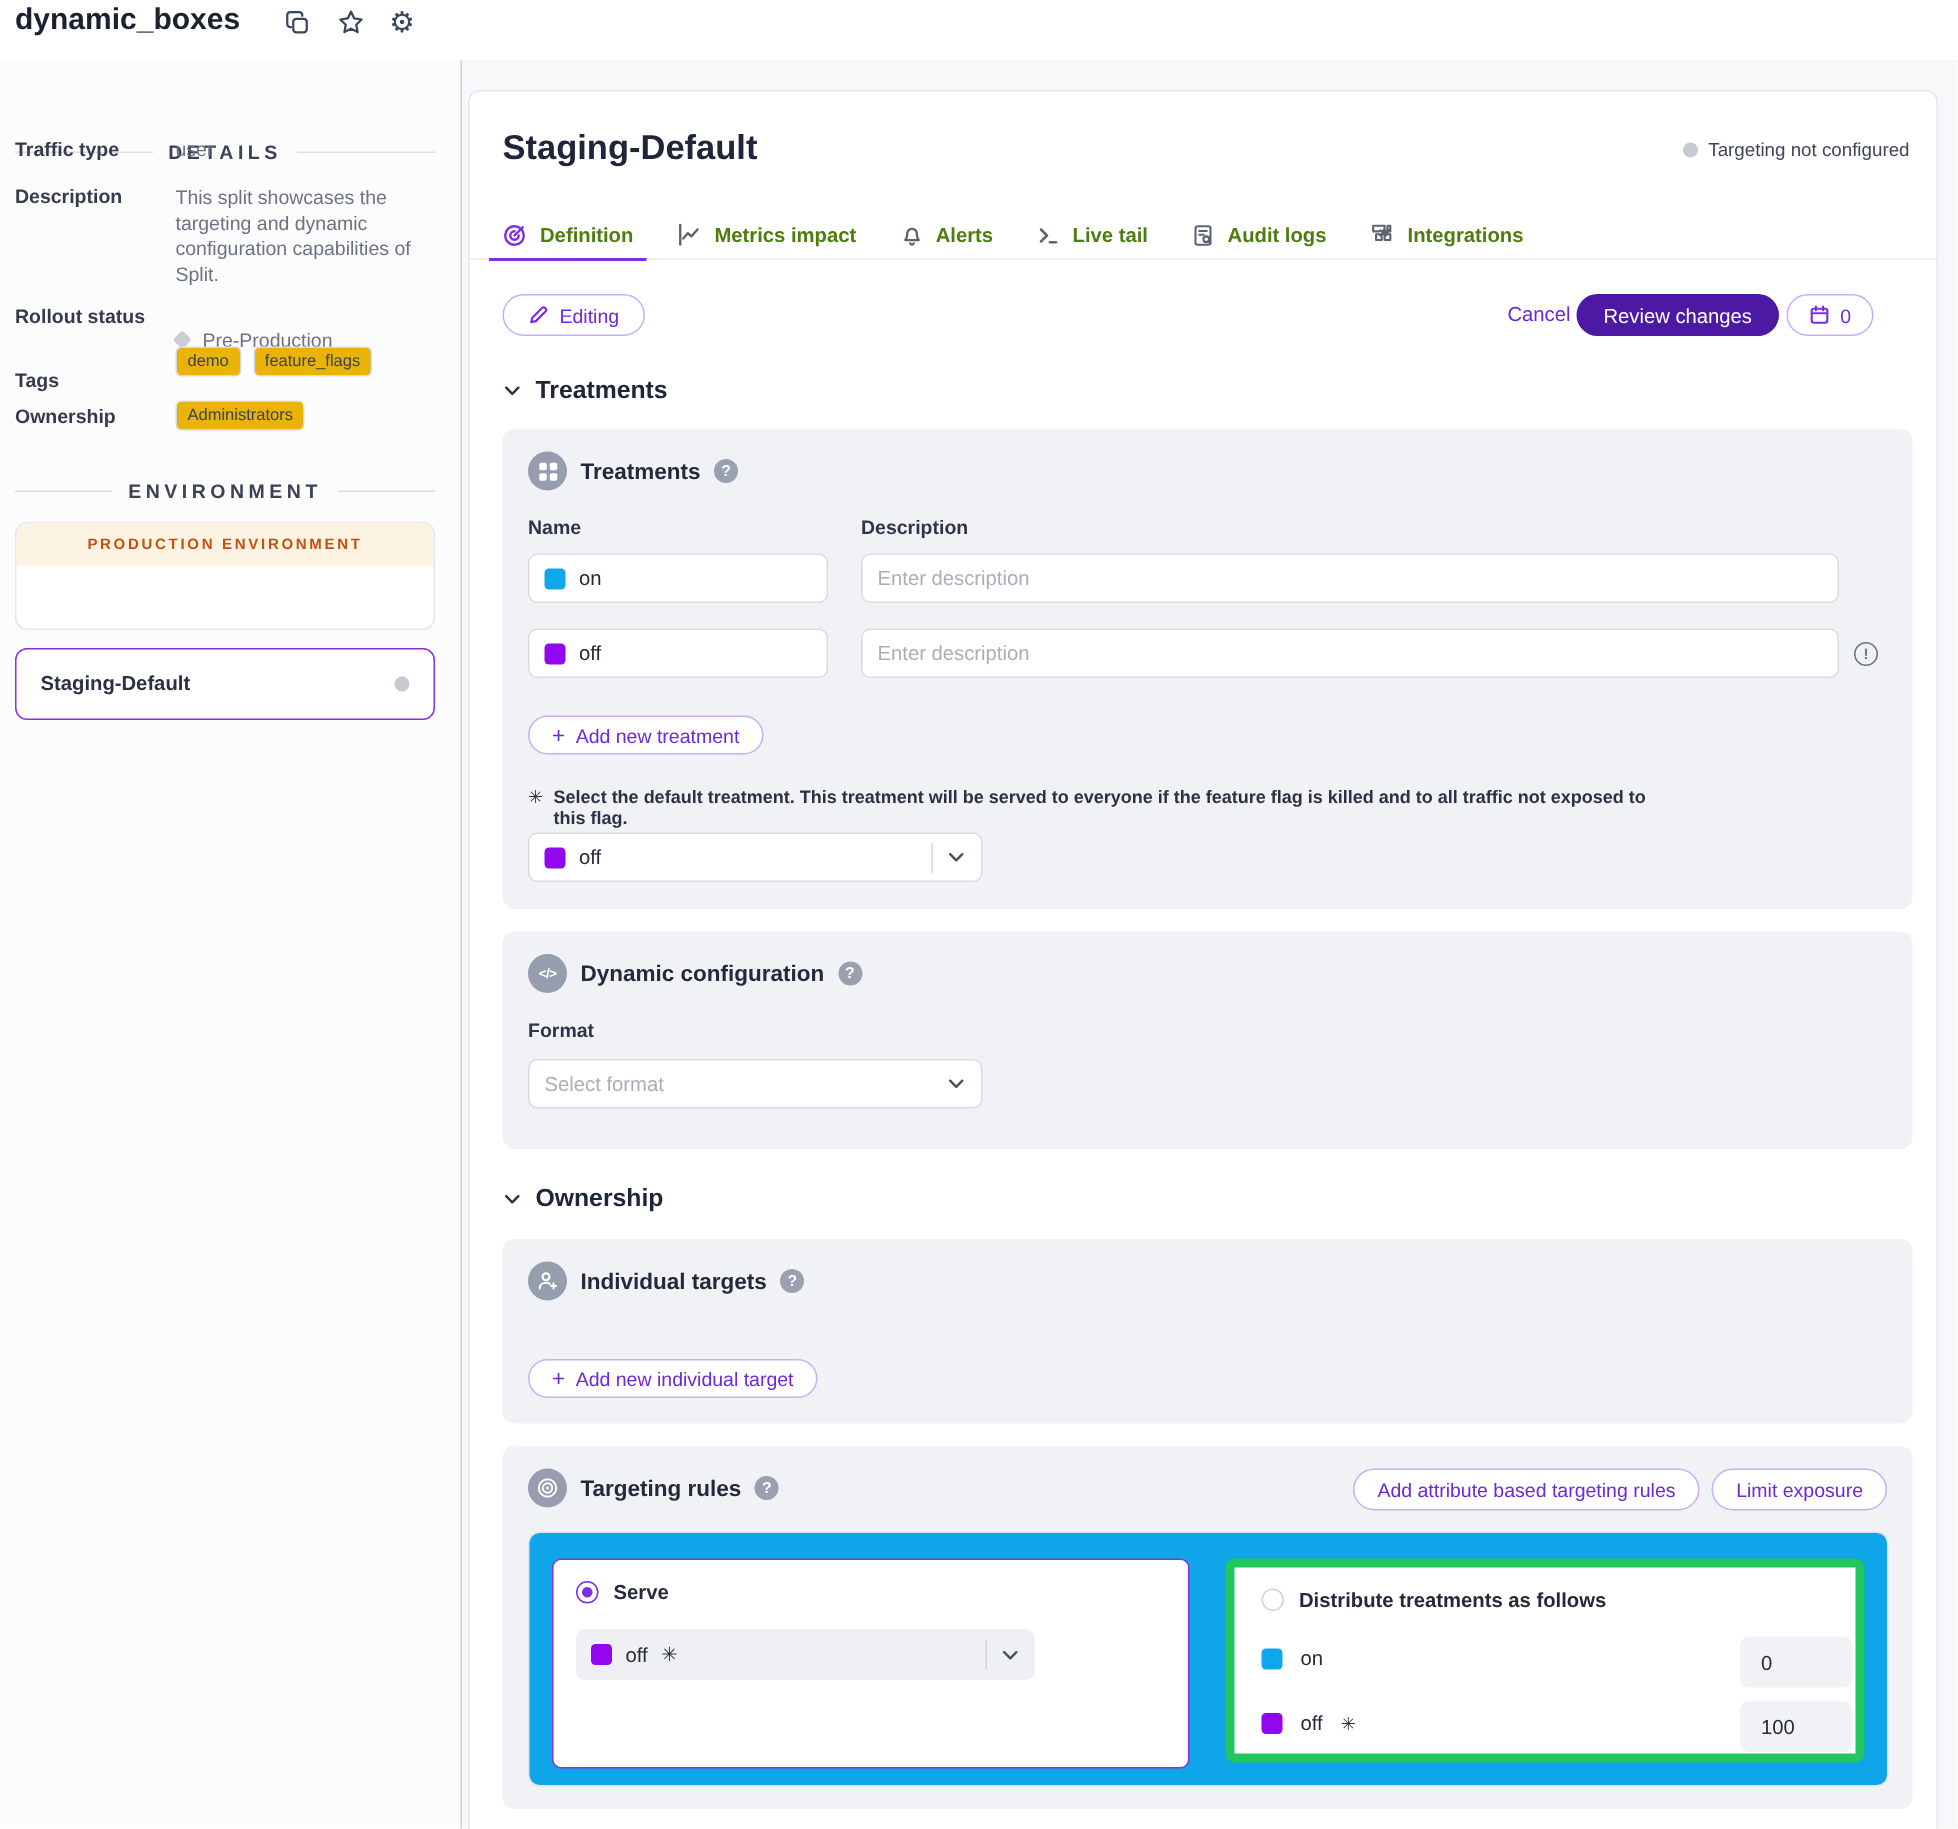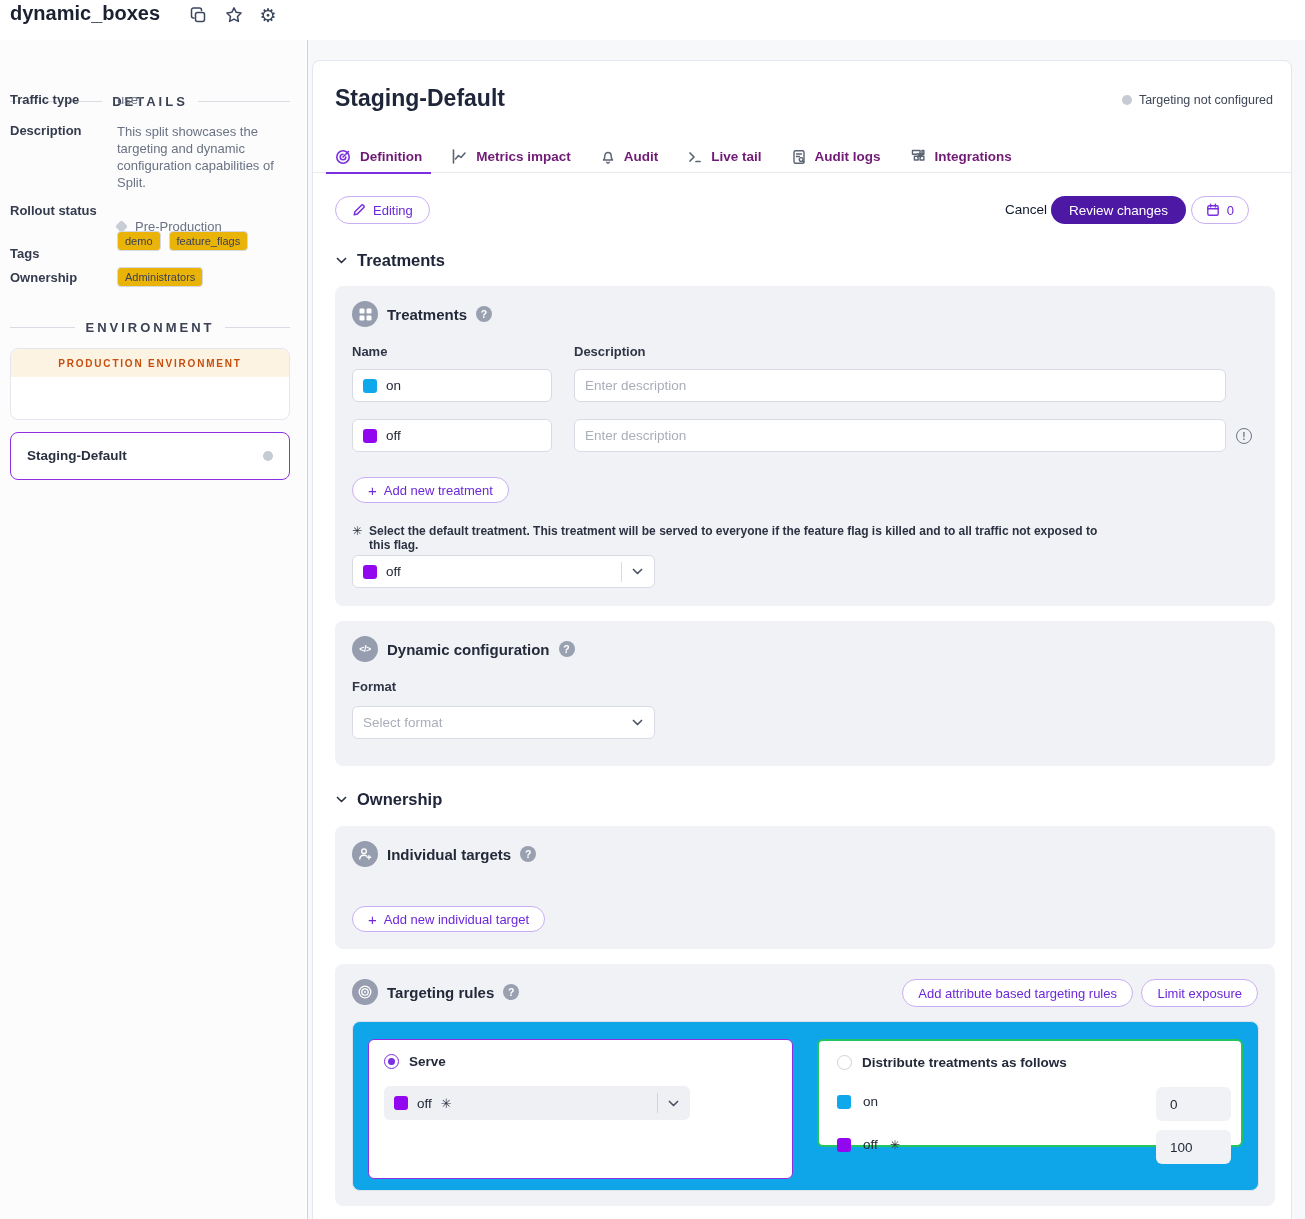--- a/index.html
+++ b/index.html
@@ -38,31 +38,31 @@
   .content-bg { position:absolute; left:307px; top:40px; right:0; bottom:0; background:#f7f8fa; border-left:1px solid #c9d2dc; }
   .panel { position:absolute; left:312px; top:60px; width:980px; height:1200px; background:#fff;
     border:1px solid #e3e6ec; border-radius:8px; }
   .panel-title { position:absolute; left:22px; top:24px; font-size:23px; font-weight:700; color:#20263a; }
   .status-line { position:absolute; right:18px; top:32px; display:flex; align-items:center; gap:7px;
     font-size:12.5px; color:#3f4656; }
 
   .tabs { position:absolute; left:22px; right:0; top:80px; height:31px; display:flex; gap:29px; }
   .tabs-border { position:absolute; left:0; right:0; top:111px; border-top:1px solid #e8eaf0; }
   .tab { position:relative; display:flex; align-items:center; gap:8px; font-size:13.5px; font-weight:700;
-    color:#701a75; cursor:pointer; }
+    color:#4d7c0f; cursor:pointer; }
   .tab .ticon { color:#5b6472; display:flex; }
   .tab.active .ticon { color:#7a2fe0; }
   .tab.active::after { content:""; position:absolute; left:-9px; right:-9px; bottom:-2px; border-bottom:2px solid #7a2fe0; }
 
   .pill { display:inline-flex; align-items:center; justify-content:center; gap:7px; border:1px solid #c9aef5;
     border-radius:14px; background:#fff; color:#6d28d9; font-size:13px; font-weight:400; cursor:pointer;
     font-family:"Liberation Sans", sans-serif; }
   .btn-dark { display:inline-flex; align-items:center; justify-content:center; background:#4d18a3; color:#fff;
     border:none; border-radius:14px; font-size:13.5px; cursor:pointer; font-family:"Liberation Sans", sans-serif; }
-  .link { color:#0f172a; font-size:13.5px; cursor:pointer; background:none; border:none; font-family:"Liberation Sans", sans-serif; }
+  .link { color:#6d28d9; font-size:13.5px; cursor:pointer; background:none; border:none; font-family:"Liberation Sans", sans-serif; }
 
   .section-head { position:absolute; display:flex; align-items:center; gap:9px; font-size:16.5px;
     font-weight:700; color:#20263a; cursor:pointer; }
 
   .card { position:absolute; left:22px; width:940px; background:#f1f2f6; border-radius:8px; }
   .card-head { position:absolute; left:17px; top:15px; display:flex; align-items:center; gap:9px; }
   .icon-circle { width:26px; height:26px; border-radius:50%; background:#959dae; display:flex;
     align-items:center; justify-content:center; color:#fff; flex:none; }
   .card-title { font-size:15px; font-weight:700; color:#242a3a; }
   .help { width:16px; height:16px; border-radius:50%; background:#99a1b0; color:#fff; font-size:10.5px;
@@ -189,21 +189,21 @@
       </span>
         <span>Metrics impact</span>
     </div>
     <div class="tab">
       <span class="ticon">
         <svg width="16" height="16" viewBox="0 0 16 16" fill="none" stroke="currentColor" stroke-width="1.5" stroke-linecap="round" stroke-linejoin="round">
           <path d="M12.5 11h-9c1-1 1.3-2 1.3-3.8 0-2.2 1.2-3.7 3.2-3.7s3.2 1.5 3.2 3.7c0 1.8.3 2.8 1.3 3.8z"></path>
             <path d="M6.8 13.2a1.3 1.3 0 0 0 2.4 0"></path>
         </svg>
       </span>
-        <span>Audit</span>
+        <span>Alerts</span>
     </div>
     <div class="tab">
       <span class="ticon">
         <svg width="16" height="16" viewBox="0 0 16 16" fill="none" stroke="currentColor" stroke-width="1.7" stroke-linecap="round" stroke-linejoin="round">
           <path d="M3 4l4 4-4 4"></path>
             <path d="M9 12.5h4"></path>
         </svg>
       </span>
         <span>Live tail</span>
     </div>
@@ -380,21 +380,21 @@
           <span>off</span>
           <span class="aster" style="font-size:13px;">✳</span>
           <span style="flex:1"></span>
           <span class="sel-div" style="background:#cfd4dc;"></span>
           <svg width="13" height="13" viewBox="0 0 16 16">
               <path d="M3 5.5l5 5 5-5" fill="none" stroke="#4a5263" stroke-width="2" stroke-linecap="round" stroke-linejoin="round"></path>
             </svg>
         </div>
       </div>
 
-      <div class="rule-panel" style="left:464px; top:17px; width:426px; height:108px; border:2px solid #22c55e;">
+      <div class="rule-panel" style="left:464px; top:17px; width:426px; height:136px; border:6px solid #22c55e;">
         <div class="flex" style="gap:10px; padding:14px 0 0 18px;">
           <span class="radio"></span>
           <span class="rp-label">Distribute treatments as follows</span>
         </div>
         <div class="flex" style="position:absolute; left:18px; top:53px; gap:12px; font-size:13.5px; color:#242a39;">
           <span class="sq sq-blue"></span>
           <span>on</span>
         </div>
         <input class="dist-input" style="left: 337px; top: 46px;" value="0">
         <div class="flex" style="position:absolute; left:18px; top:96px; gap:12px; font-size:13.5px; color:#242a39;">

